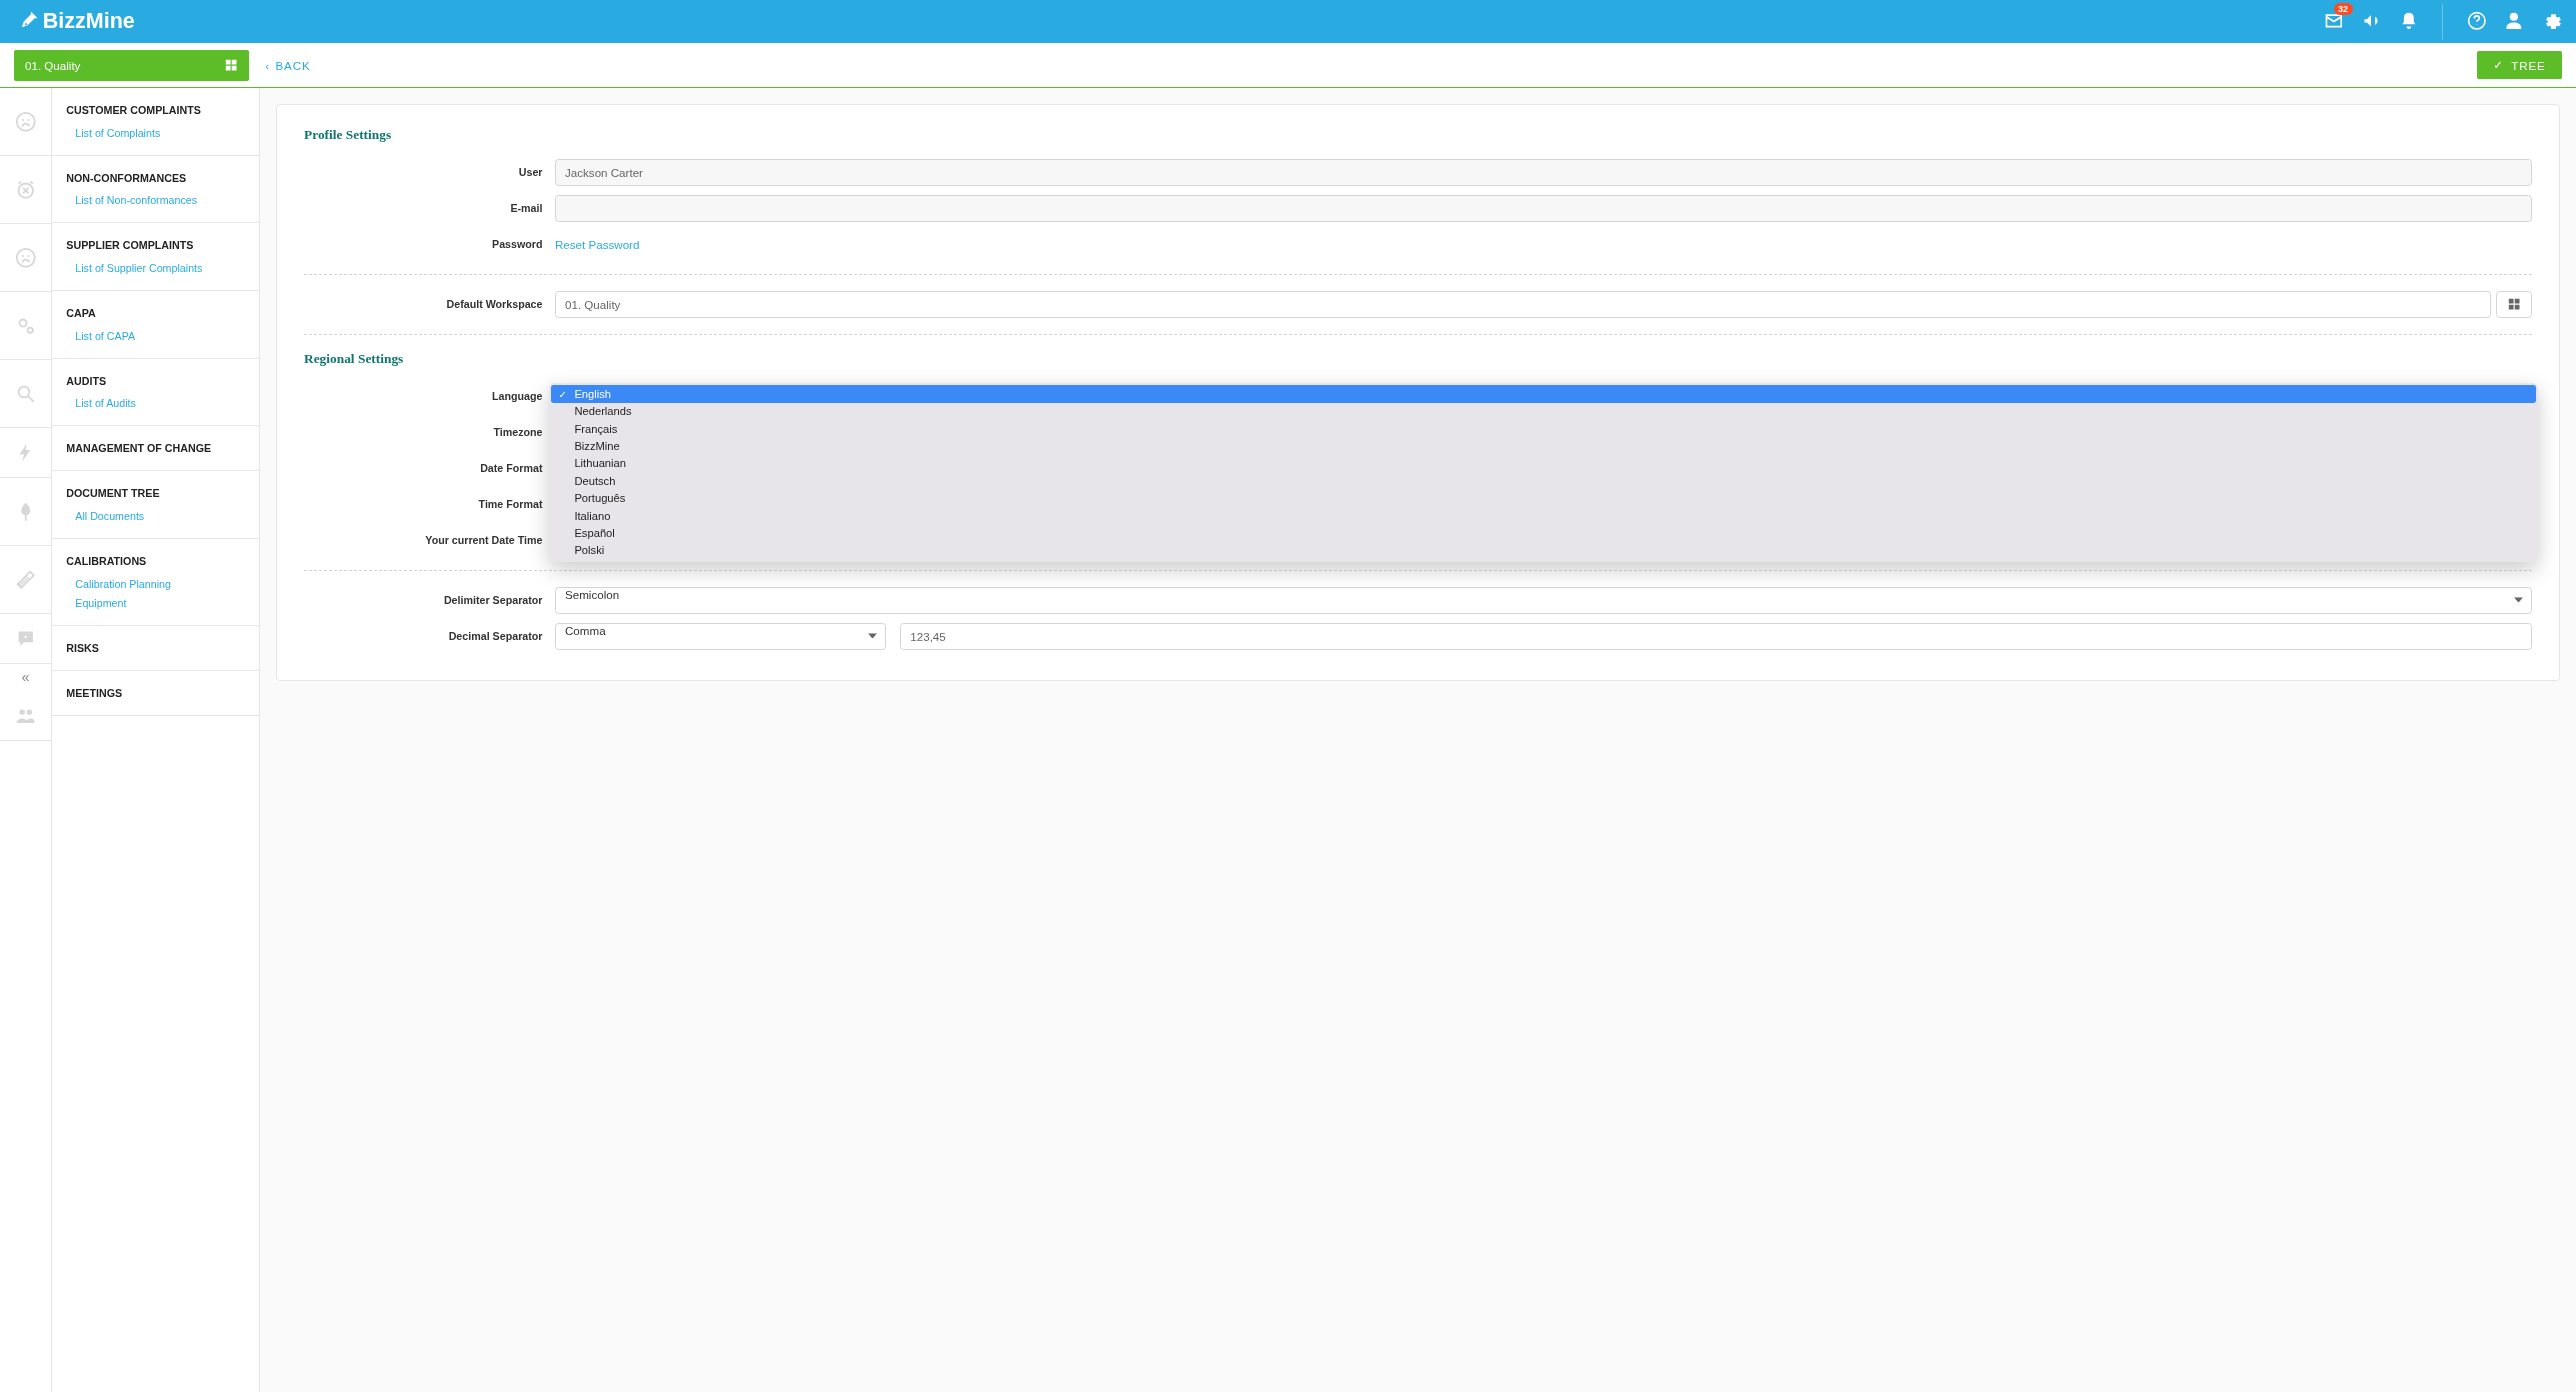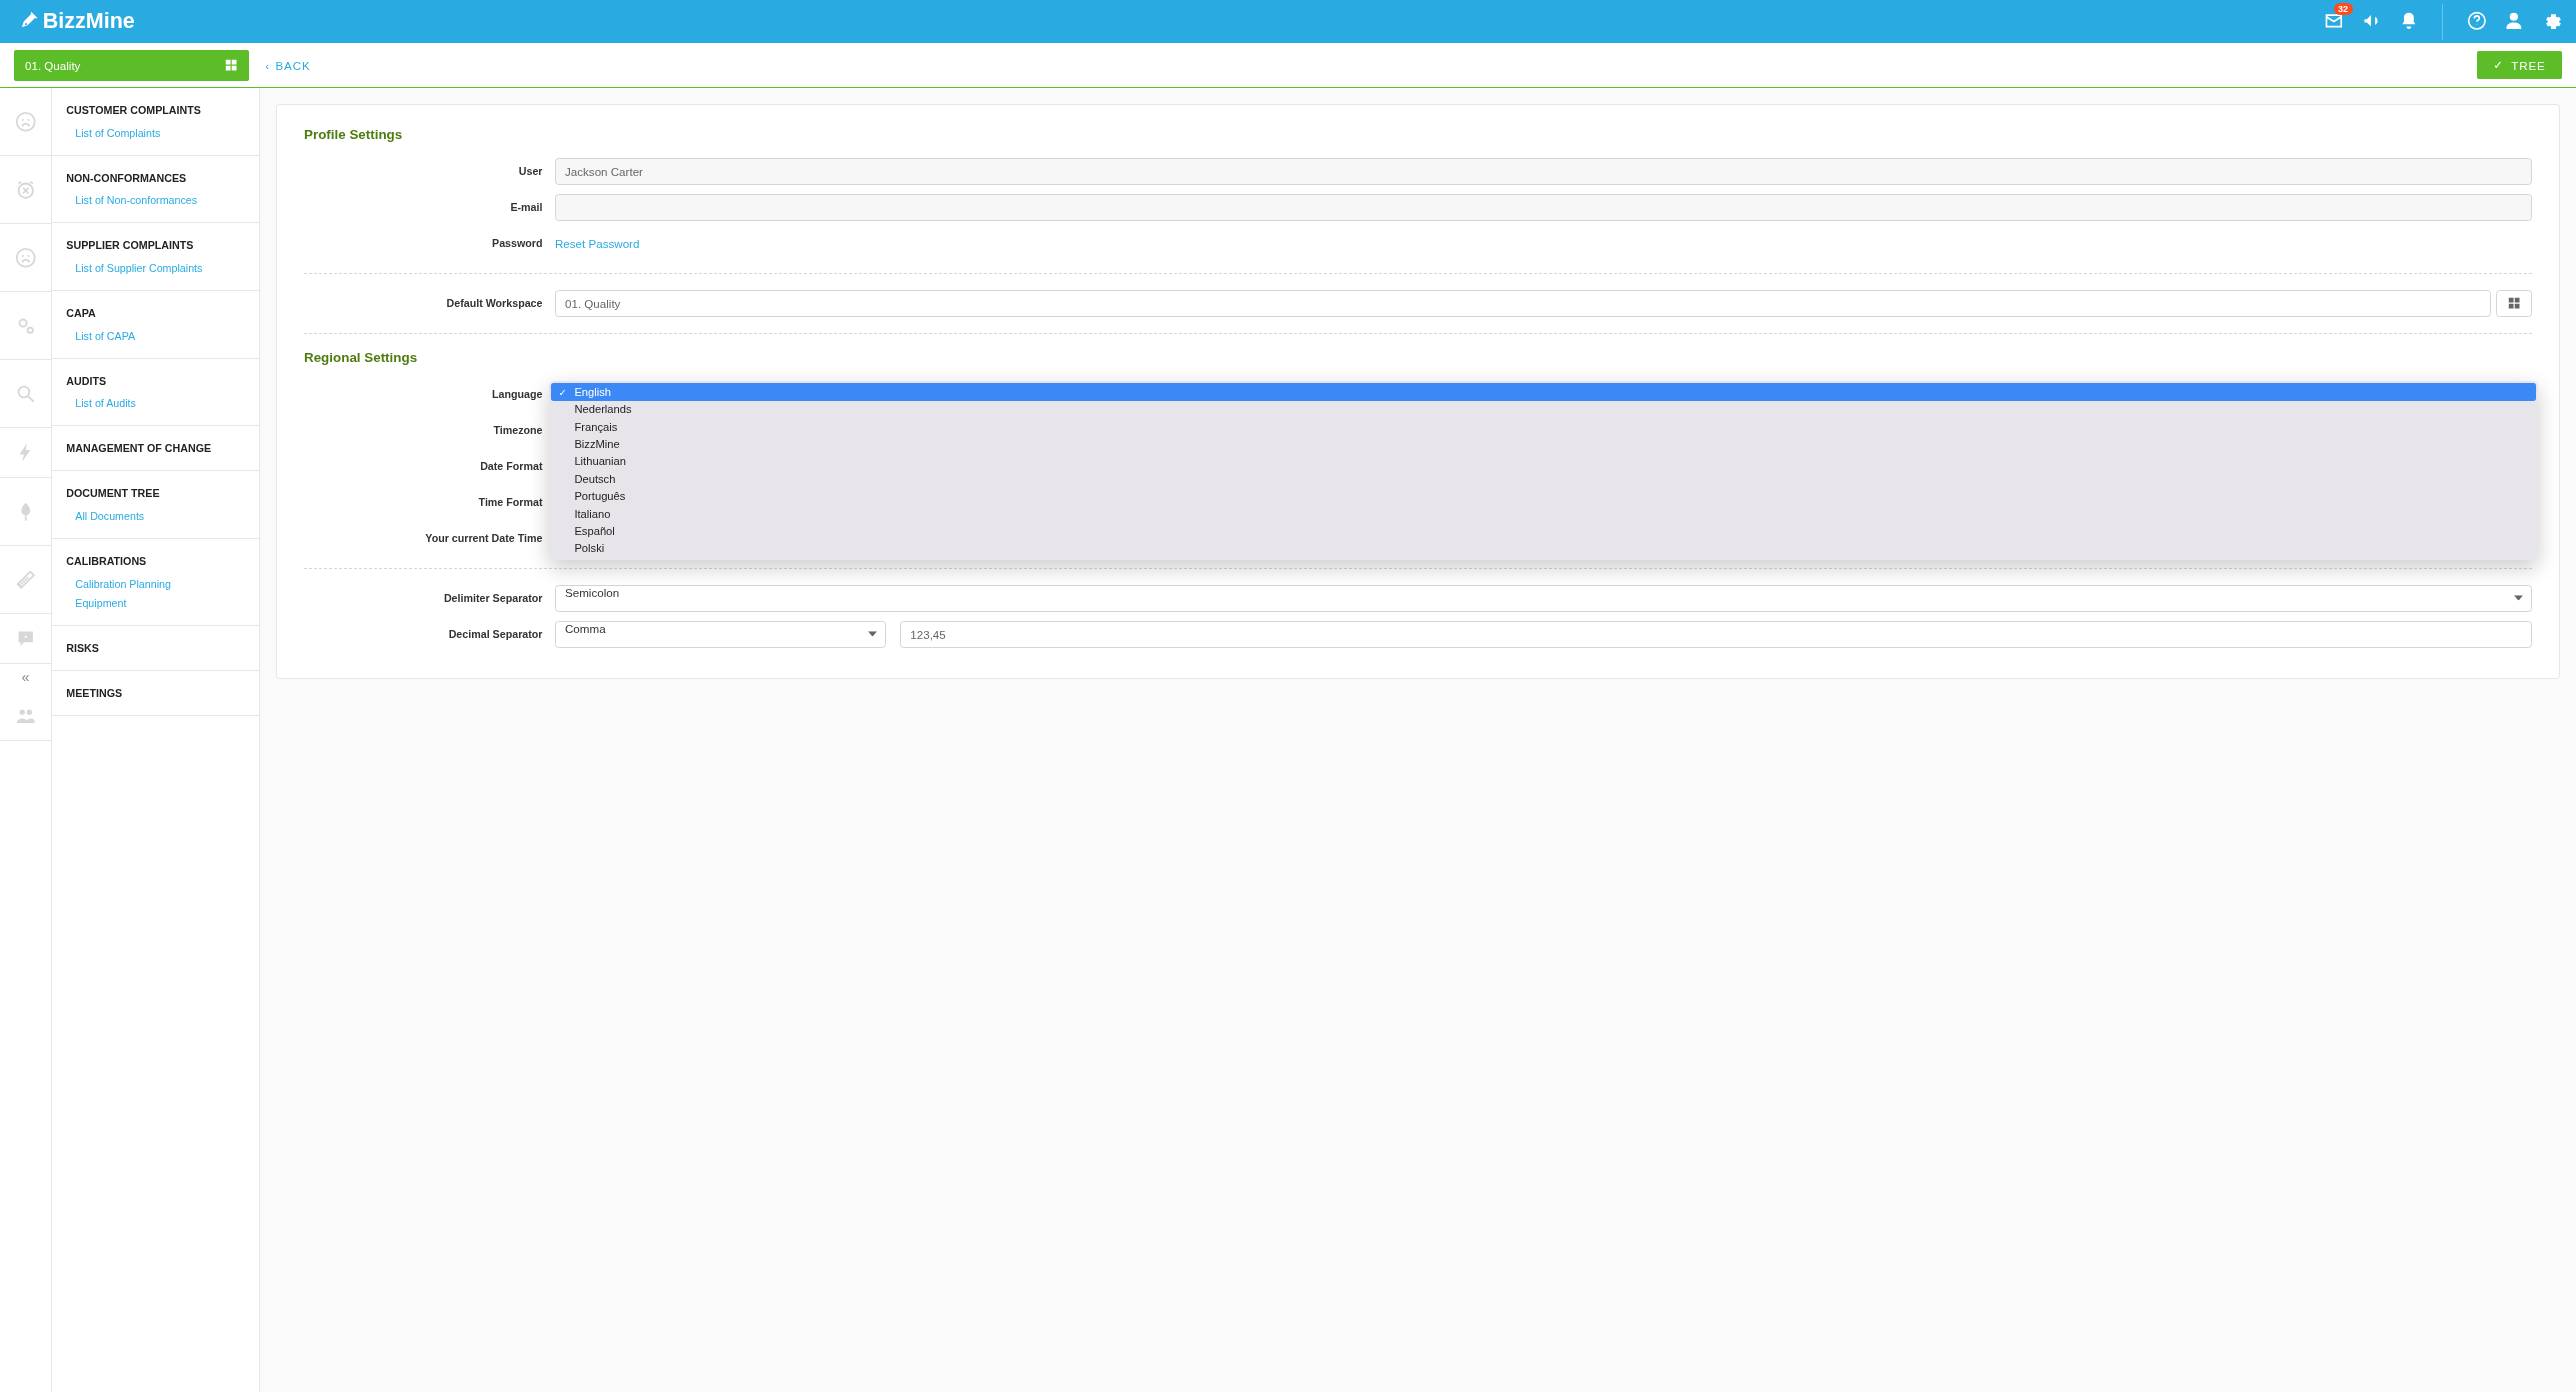--- a/index.html
+++ b/index.html
@@ -31,21 +31,21 @@
 .sidebar { width: 208px; border-right: 0.9px solid #e6e6e6; overflow-y: auto; }
 .sb-section { border-bottom: 0.9px solid #e6e6e6; padding: 16px 14.3px; }
 .sb-section.short { padding: 16px 14.3px; }
 .sb-title { font-weight: 700; font-size: 10.7px; color: #222; margin-bottom: 10.7px; }
 .sb-title.nolinks { margin-bottom: 0; }
 .sb-link { color: #29abe2; font-size: 10.7px; display: block; margin-bottom: 7.2px; cursor: pointer; margin-left: 9px; }
 .sb-link:last-child { margin-bottom: 0; }
 
 .content { flex: 1; padding: 16px; overflow-y: auto; background: #fafafa; }
 .card { background: #fff; border: 0.9px solid #e6e6e6; border-radius: 3.6px; padding: 21.5px 27px; }
-.section-title { color: #4d7c0f; font-size: 13.4px; font-weight: 700; margin-bottom: 16px; }
+.section-title { color: #0f766e; font-size: 13.4px; font-weight: 700; margin-bottom: 16px; font-family: Liberation Serif, serif; }
 .form-row { display: flex; align-items: center; margin-bottom: 9px; min-height: 27px; }
 .form-label { width: 251px; text-align: right; font-size: 10.7px; font-weight: 700; color: #333; padding-right: 12.5px; }
 .form-field { flex: 1; position: relative; }
 .frm-input { width: 100%; height: 27px; border: 0.9px solid #d5d5d5; border-radius: 3.6px; padding: 0 9px; font-size: 11.6px; background: #f7f7f7; color: #666; }
 .frm-input.white { background: #fff; }
 .frm-select { width: 100%; height: 27px; border: 0.9px solid #d5d5d5; border-radius: 3.6px; padding: 0 9px; font-size: 11.6px; background: #fff; appearance: none; cursor: pointer; position: relative; }
 .select-wrap { position: relative; }
 .chevron { position: absolute; right: 9px; top: 50%; transform: translateY(-50%); pointer-events: none; width: 9px; height: 5.4px; }
 .with-icon { display: flex; gap: 5.4px; }
 .icon-btn { width: 36px; height: 27px; border: 0.9px solid #d5d5d5; border-radius: 3.6px; display: flex; align-items: center; justify-content: center; cursor: pointer; background: #fff; }

